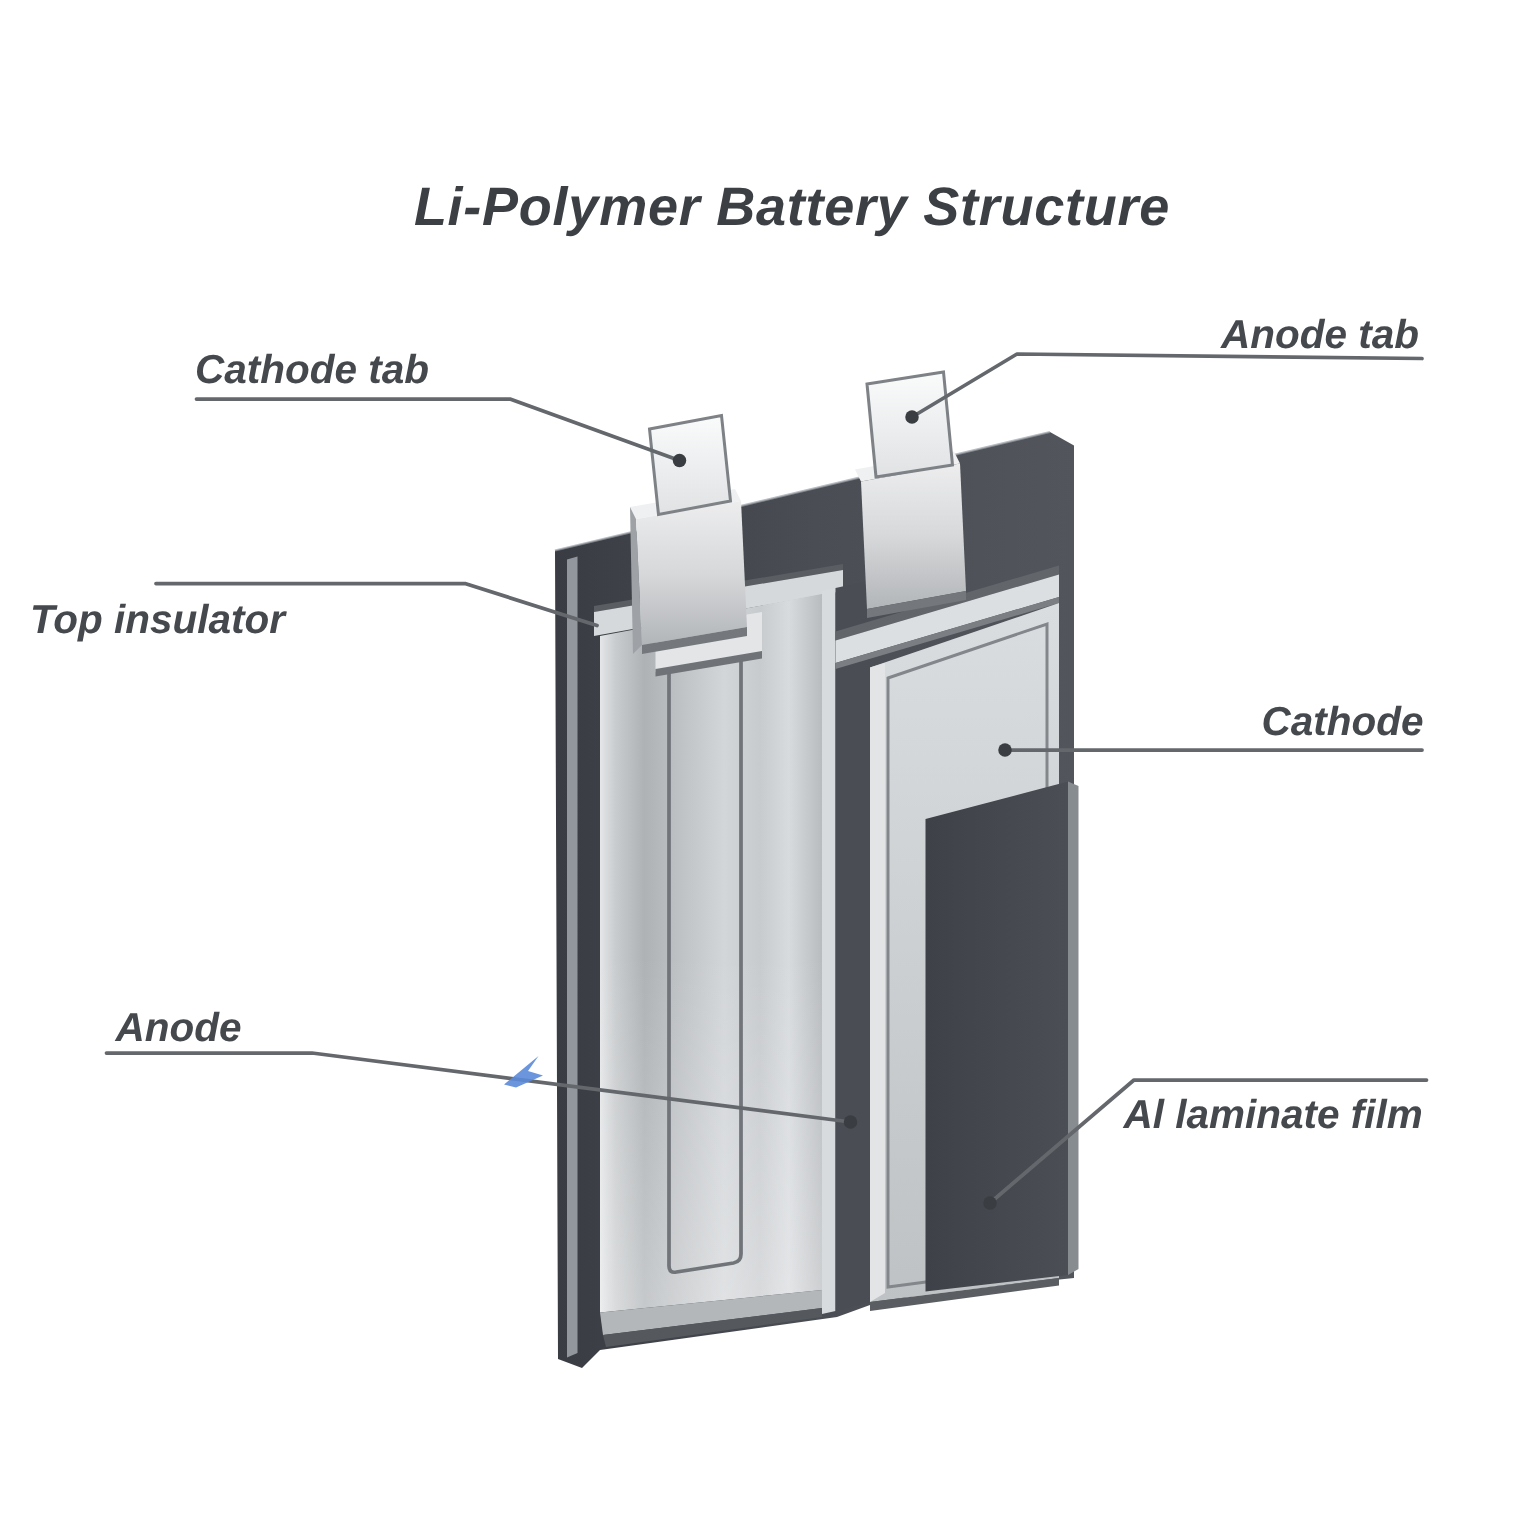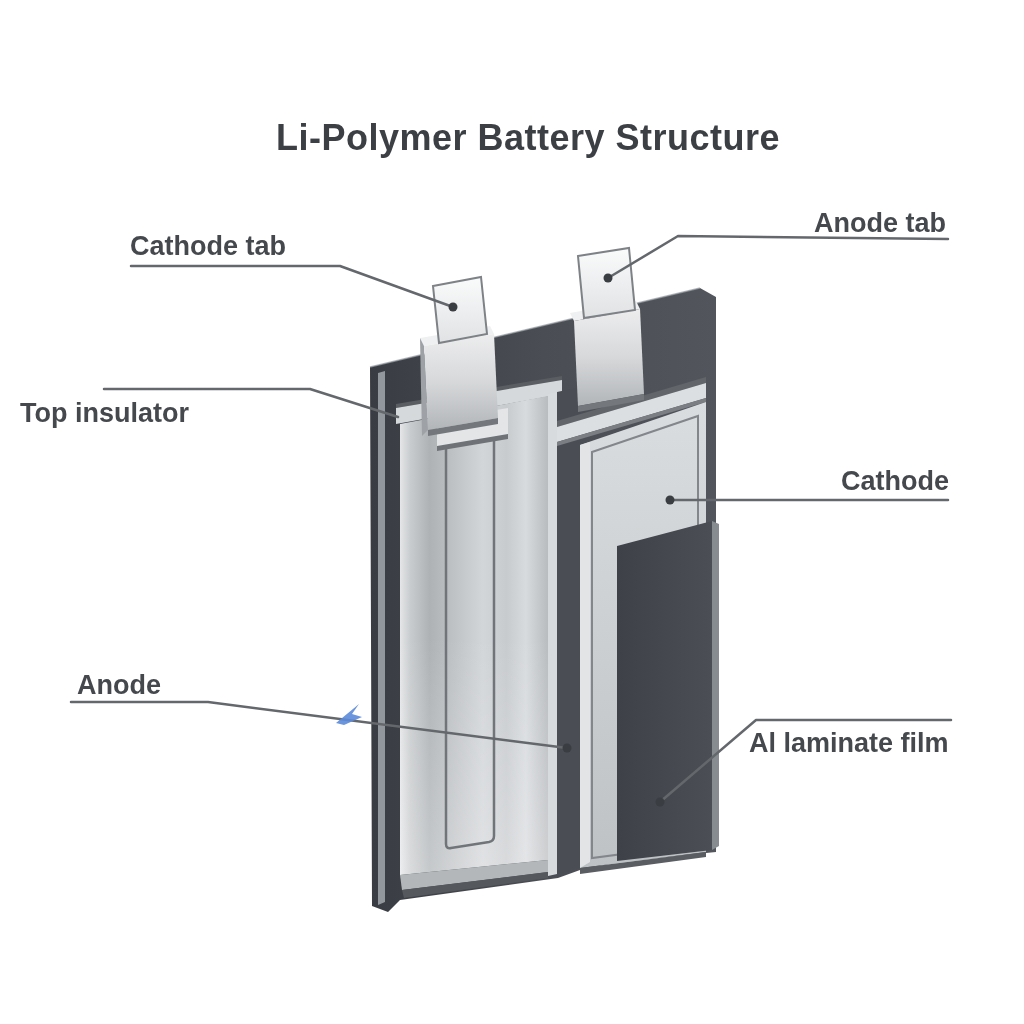--- a/index.html
+++ b/index.html
@@ -4,20 +4,21 @@
 <title></title>
 <style>
   html, body { margin: 0; padding: 0; background: #ffffff; }
   .page {
     position: relative;
     width: 1024px;
     height: 1024px;
     background: #f97316;
     overflow: hidden;
     font-family: "Liberation Sans", sans-serif;
+    font-style: italic;
   }
   svg { display: block; }
   .title-text {
     font-family: "Liberation Sans", sans-serif;
     font-size: 36px;
     font-weight: bold;
     letter-spacing: 0.5px;
     fill: #3c4045;
   }
   .label-text {

